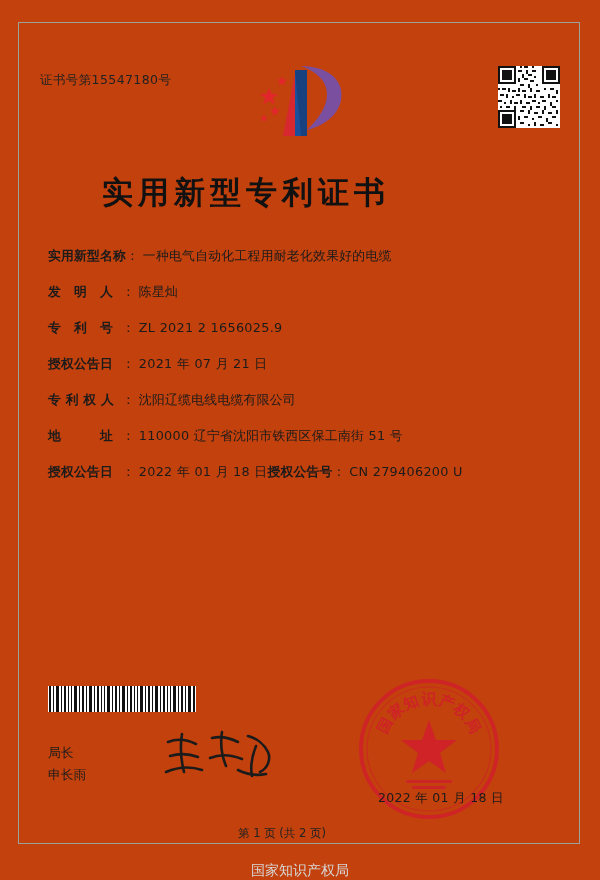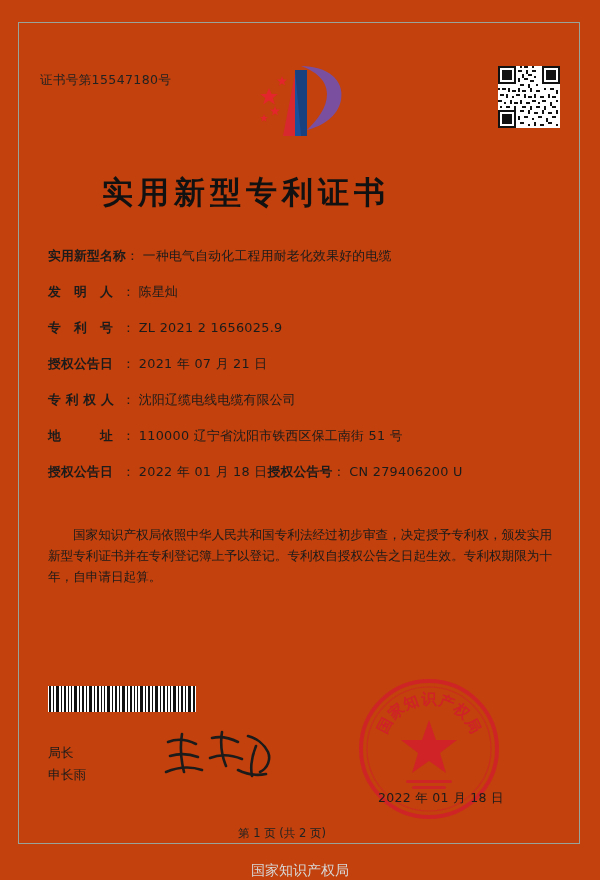--- a/index.html
+++ b/index.html
@@ -325,21 +325,20 @@
       <span class="field-label">授权公告日</span>
       <span class="field-sep">：</span>
       <span class="field-value">2022 年 01 月 18 日</span>
       <span class="field-label second-label">授权公告号</span>
       <span class="field-sep">：</span>
       <span class="field-value">CN 279406200 U</span>
     </div>
   </div>
 
   <div class="paras">
-    <div class="para">国家知识产权局依照中华人民共和国专利法经过初步审查，决定授予专利权，颁发实用新型专利证书并在专利登记簿上予以登记。专利权自授权公告之日起生效。专利权期限为十年，自申请日起算。</div>
   </div>
 
   <div class="barcode">
     <svg width="148" height="26" viewBox="0 0 148 26" xmlns="http://www.w3.org/2000/svg" shape-rendering="crispEdges">
       <rect width="148" height="26" fill="#ffffff"></rect>
       <g fill="#111">
         <rect x="1" y="0" width="2" height="26"></rect>
           <rect x="5" y="0" width="1" height="26"></rect>
         <rect x="8" y="0" width="3" height="26"></rect>
           <rect x="13" y="0" width="1" height="26"></rect>

